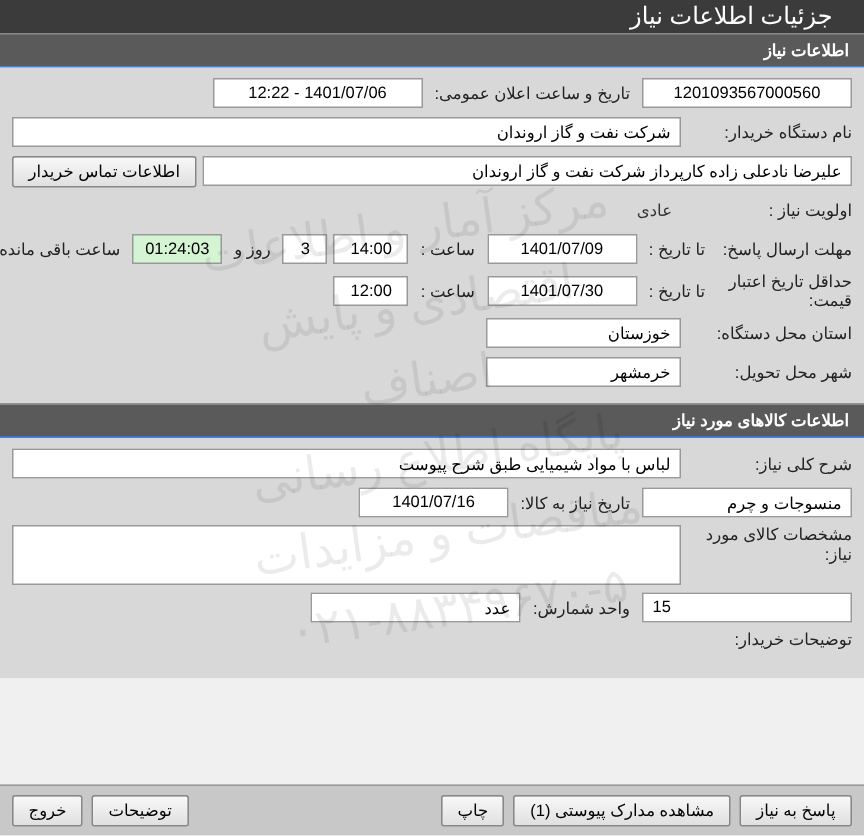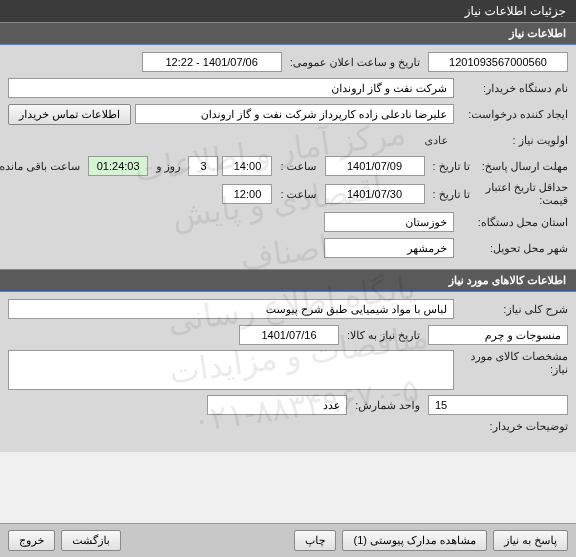--- a/index.html
+++ b/index.html
@@ -21,22 +21,22 @@
   font-size: 32px;
   color: rgba(0,0,0,0.08);
   pointer-events: none;
   z-index: 100;
   text-align: center;
   line-height: 1.6;
 }
 .title-bar {
   background: #3b3b3b;
   color: #fff;
-  padding: 4px 10px;
-  font-size: 12px;
+  padding: 4px 21px;
+  font-size: 16px;
   height: 22px;
   display: flex;
   align-items: center;
   text-align: center;
 }
 .section-header {
   background: #5a5a5a;
   color: #fff;
   padding: 4px 10px;
   font-size: 11px;
@@ -140,21 +140,20 @@
     <span class="label-sm">تاریخ و ساعت اعلان عمومی:</span>
     <input class="field" style="width: 140px;" readonly="" value="1401/07/06 - 12:22">
   </div>
 
   <div class="row">
     <span class="label">نام دستگاه خریدار:</span>
     <input class="field field-wide" style="text-align: right;" readonly="" value="شرکت نفت و گاز اروندان">
   </div>
 
   <div class="row">
-    <span class="label">ایجاد کننده درخواست:</span>
     <input class="field field-wide" style="text-align: right;" readonly="" value="علیرضا نادعلی زاده کارپرداز شرکت نفت و گاز اروندان">
     <button class="btn">اطلاعات تماس خریدار</button>
   </div>
 
   <div class="row">
     <span class="label">اولویت نیاز :</span>
     <span class="static-val">عادی</span>
   </div>
 
   <div class="row">
@@ -218,15 +217,15 @@
     <span class="label">توضیحات خریدار:</span>
   </div>
 
 </div>
 
 <div class="footer">
   <button class="btn">پاسخ به نیاز</button>
   <button class="btn">مشاهده مدارک پیوستی (1)</button>
   <button class="btn">چاپ</button>
   <div class="spacer"></div>
-  <button class="btn">بازگشت</button>
+  <button class="btn">توضیحات</button>
   <button class="btn">خروج</button>
 </div>
 
 </body></html>

